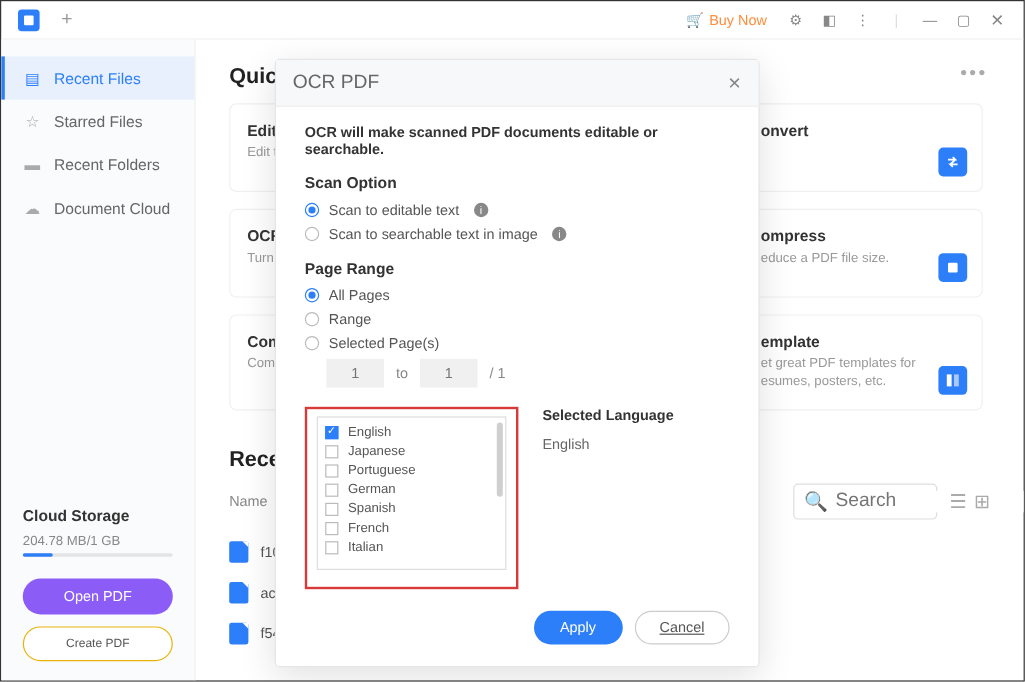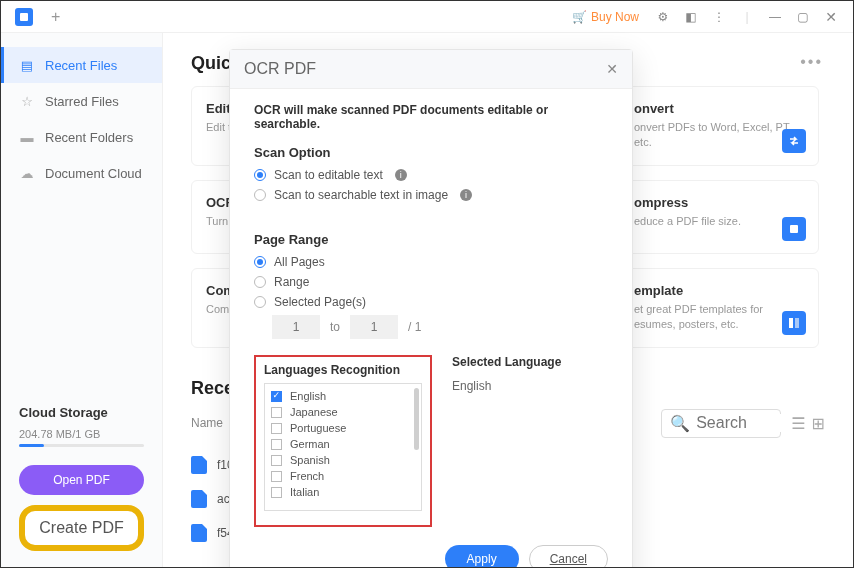--- a/index.html
+++ b/index.html
@@ -23,21 +23,21 @@
 .nav-item { display: flex; align-items: center; gap: 10px; padding: 10px 18px; font-size: 13px; color: #666; cursor: pointer; }
 .nav-item.active { background: #e8f0fe; color: #2d7ff9; border-left: 3px solid #2d7ff9; padding-left: 15px; }
 .nav-item .nav-icon { width: 16px; height: 16px; display: flex; align-items: center; justify-content: center; color: #aaa; }
 .nav-item.active .nav-icon { color: #2d7ff9; }
 .sidebar-bottom { margin-top: auto; padding: 12px 18px 16px; }
 .storage-title { font-size: 13px; color: #333; font-weight: 600; margin-bottom: 8px; }
 .storage-text { font-size: 11px; color: #888; margin-bottom: 4px; }
 .storage-bar { height: 3px; background: #e5e5e5; border-radius: 2px; margin-bottom: 18px; }
 .storage-bar-fill { height: 100%; width: 20%; background: #2d7ff9; border-radius: 2px; }
 .btn-primary { background: #8b5cf6; color: #fff; border: none; border-radius: 16px; padding: 8px 0; width: 100%; font-size: 12px; margin-bottom: 10px; cursor: pointer; }
-.btn-outline { background: #fff; color: #555; border: 6px solid #eab308; border-radius: 16px; padding: 8px 0; width: 100%; font-size: 16px; cursor: pointer; }
+.btn-outline { background: #fff; color: #555; border: 1px solid #eab308; border-radius: 16px; padding: 8px 0; width: 100%; font-size: 10px; cursor: pointer; }
 
 
 .content { flex: 1; padding: 20px 28px; position: relative; }
 .h1 { font-size: 18px; font-weight: 600; color: #222; margin-bottom: 12px; }
 .cards { display: flex; flex-wrap: wrap; gap: 14px; }
 .card { width: 200px; background: #fff; border: 1px solid #f0f0f0; border-radius: 6px; padding: 14px; position: relative; min-height: 74px; }
 .card-title { font-size: 13px; font-weight: 600; color: #333; margin-bottom: 4px; }
 .card-desc { font-size: 11px; color: #999; line-height: 1.4; }
 .card-icon { position: absolute; right: 12px; bottom: 12px; width: 24px; height: 24px; background: #2d7ff9; border-radius: 4px; display: flex; align-items: center; justify-content: center; }
 .card-icon svg { width: 12px; height: 12px; fill: #fff; }
@@ -146,21 +146,20 @@
     <span class="dots">•••</span>
     <div class="h1">Quick</div>
     <div class="cards">
       <div class="card">
         <div class="card-title">Edit</div>
         <div class="card-desc">Edit tex</div>
       </div>
       <div class="card" style="visibility:hidden"></div>
       <div class="card">
         <div class="card-title">onvert</div>
-        <div class="card-desc">onvert PDFs to Word, Excel, PT, etc.</div>
         <div class="card-icon">
             <svg viewBox="0 0 12 12">
               <path d="M2 4h6l-2-2m2 2-2 2M10 8H4l2 2m-2-2 2-2" stroke="#fff" stroke-width="1.5" fill="none"></path>
             </svg>
           </div>
       </div>
       <div class="card">
         <div class="card-title">OCR</div>
         <div class="card-desc">Turn sc searcha</div>
       </div>
@@ -232,21 +231,21 @@
       <span class="radio checked"></span>
       <span>Scan to editable text</span>
       <span class="info-icon">i</span>
     </div>
     <div class="radio-row">
       <span class="radio"></span>
       <span>Scan to searchable text in image</span>
       <span class="info-icon">i</span>
     </div>
 
-    <div class="section-title" style="margin-top:30px">Page Range</div>
+    <div class="section-title" style="margin-top:14px">Page Range</div>
     <div class="radio-row">
       <span class="radio checked"></span>
       <span>All Pages</span>
     </div>
     <div class="radio-row">
       <span class="radio"></span>
       <span>Range</span>
     </div>
     <div class="radio-row">
       <span class="radio"></span>
@@ -254,21 +253,20 @@
     </div>
     <div class="range-inputs">
       <input class="num-box" placeholder="1" style="">
       <span>to</span>
       <input class="num-box" placeholder="1" style="">
       <span>/ 1</span>
     </div>
 
     <div class="lang-section" style="margin-top:16px">
       <div class="lang-box">
-        <div class="lang-title">Languages Recognition</div>
         <div class="lang-list">
           <div class="lang-item">
               <span class="cbox checked"></span>
               <span>English</span>
             </div>
           <div class="lang-item">
               <span class="cbox"></span>
               <span>Japanese</span>
             </div>
           <div class="lang-item">

